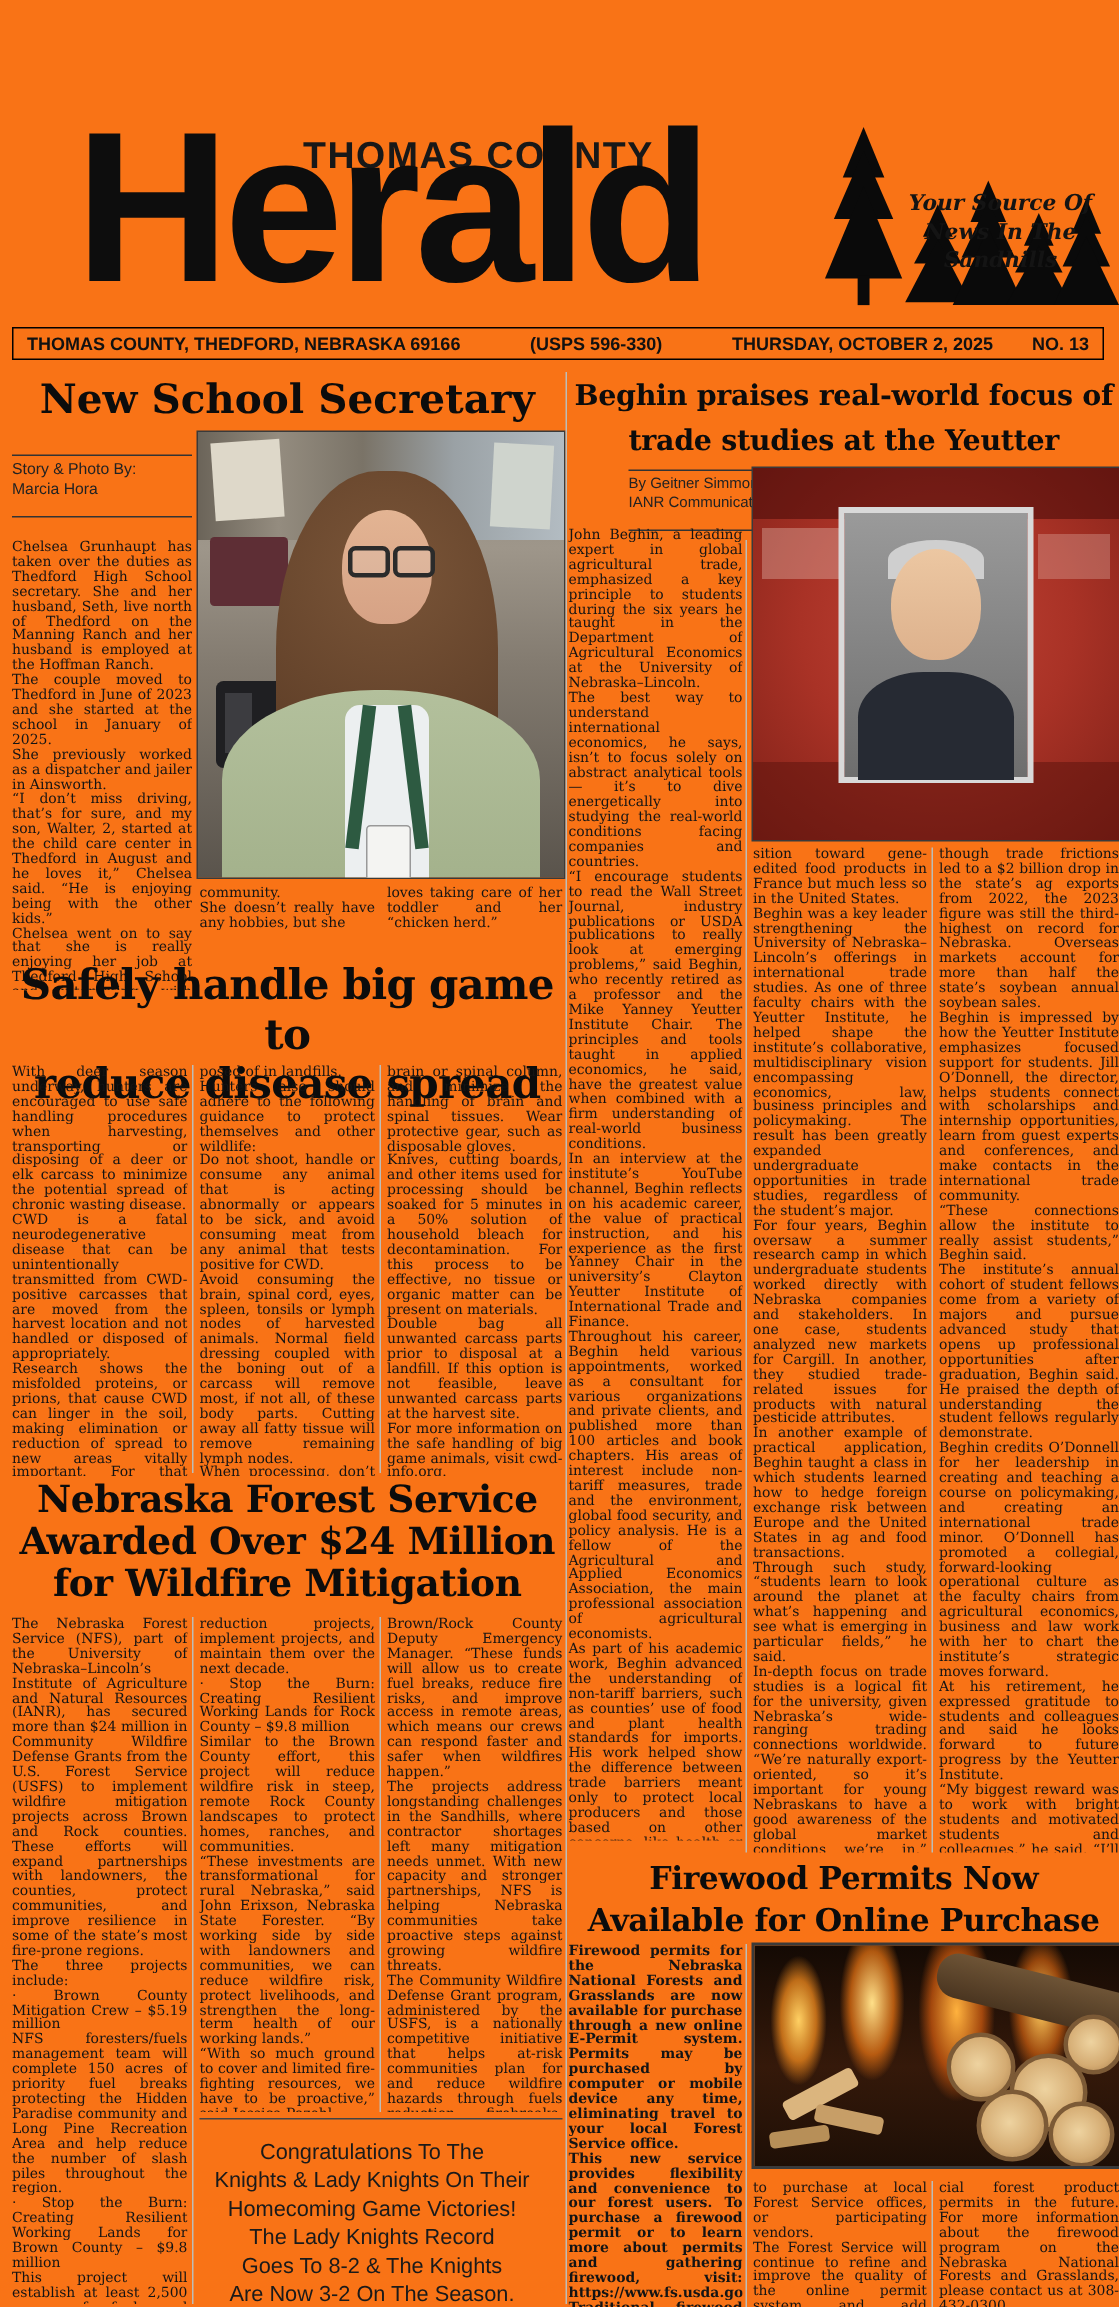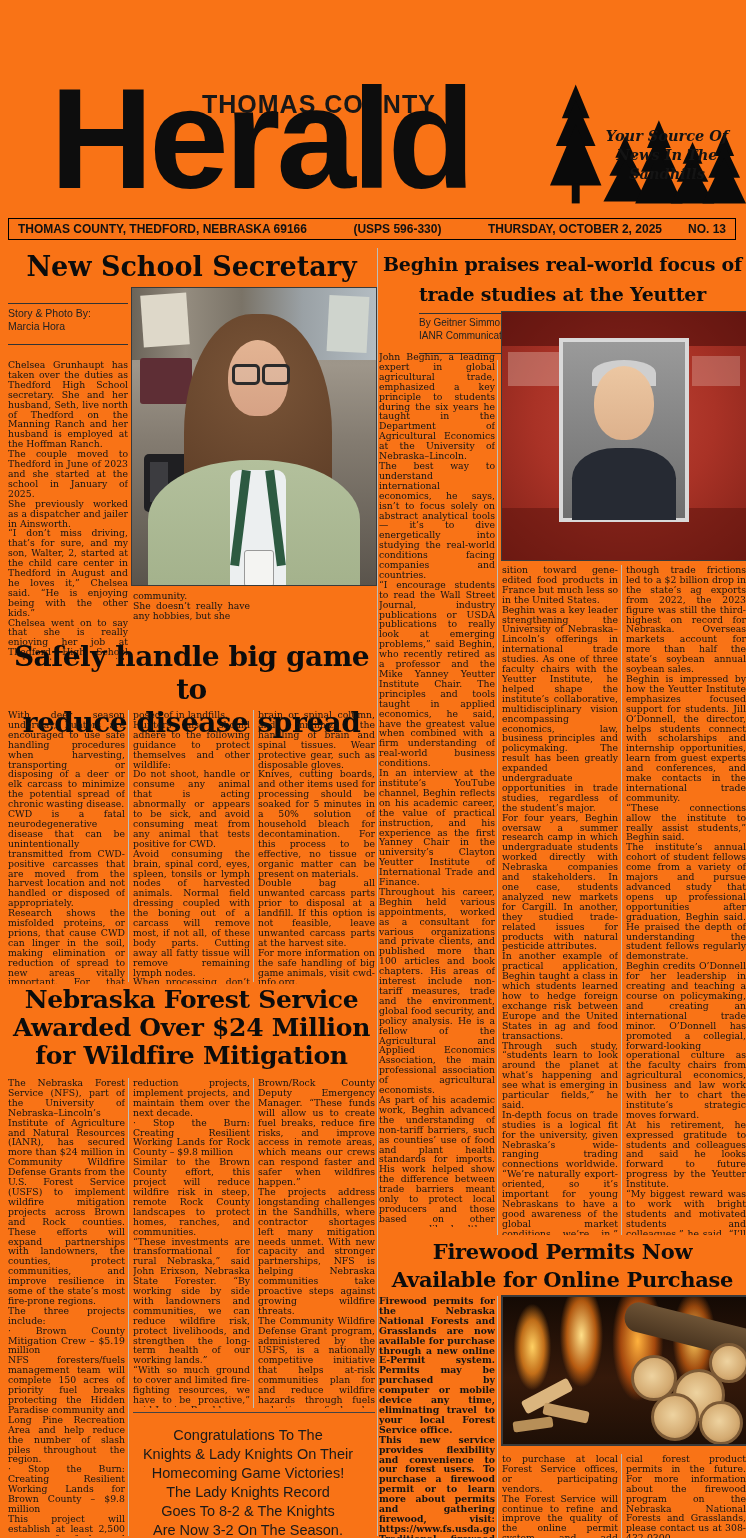--- a/index.html
+++ b/index.html
@@ -172,20 +172,21 @@
     <div class="sec-badge"></div>
   </div>
 
   <div class="bodytext" style="left:8px; top:360px; width:120px; height:300px;">Chelsea Grunhaupt has taken over the duties as Thedford High School secretary. She and her husband, Seth, live north of Thedford on the Manning Ranch and her husband is employed at the Hoffman Ranch.
 The couple moved to Thedford in June of 2023 and she started at the school in January of 2025.
 She previously worked as a dispatcher and jailer in Ainsworth.
 “I don’t miss driving, that’s for sure, and my son, Walter, 2, started at the child care center in Thedford in August and he loves it,” Chelsea said. “He is enjoying being with the other kids.”
 Chelsea went on to say that she is really enjoying her job at Thedford High School and interacting with everyone in the</div>
   <div class="bodytext" style="left:133px; top:591px; width:117px; height:54px;">community.
 She doesn’t really have any hobbies, but she</div>
+  <div class="bodytext" style="left:258px; top:591px; width:117px; height:54px;">loves taking care of her toddler and her “chicken herd.”</div>
 
   <div class="headline hl-game">Safely handle big game to
 reduce disease spread</div>
   <div class="bodytext" style="left:8px;   top:710px; width:117px; height:274px;">With deer season underway, hunters are encouraged to use safe handling procedures when harvesting, transporting or disposing of a deer or elk carcass to minimize the potential spread of chronic wasting disease.
 CWD is a fatal neurodegenerative disease that can be unintentionally transmitted from CWD-positive carcasses that are moved from the harvest location and not handled or disposed of appropriately.
 Research shows the misfolded proteins, or prions, that cause CWD can linger in the soil, making elimination or reduction of spread to new areas vitally important. For that reason and when possible, unwanted parts of the animal should be dis-</div>
   <div class="bodytext" style="left:133px; top:710px; width:117px; height:274px;">posed of in landfills.
 Hunters also should adhere to the following guidance to protect themselves and other wildlife:
 Do not shoot, handle or consume any animal that is acting abnormally or appears to be sick, and avoid consuming meat from any animal that tests positive for CWD.
 Avoid consuming the brain, spinal cord, eyes, spleen, tonsils or lymph nodes of harvested animals. Normal field dressing coupled with the boning out of a carcass will remove most, if not all, of these body parts. Cutting away all fatty tissue will remove remaining lymph nodes.

